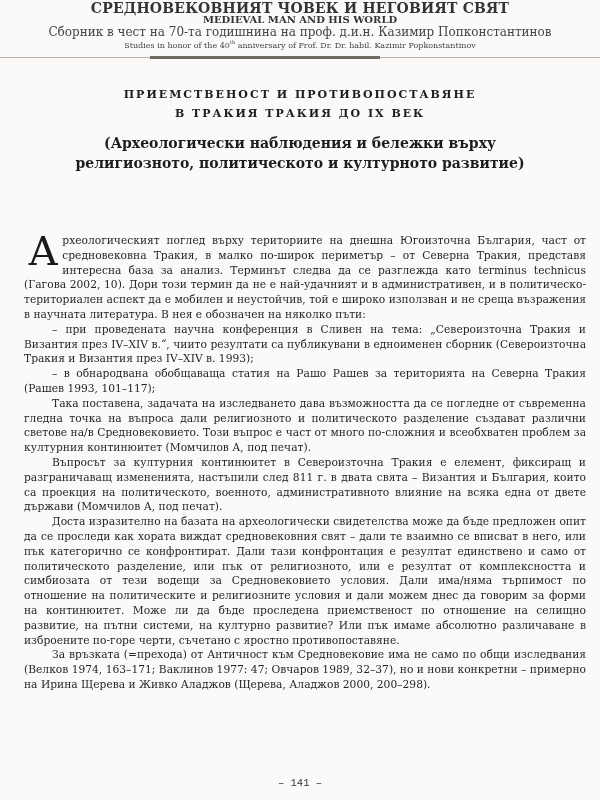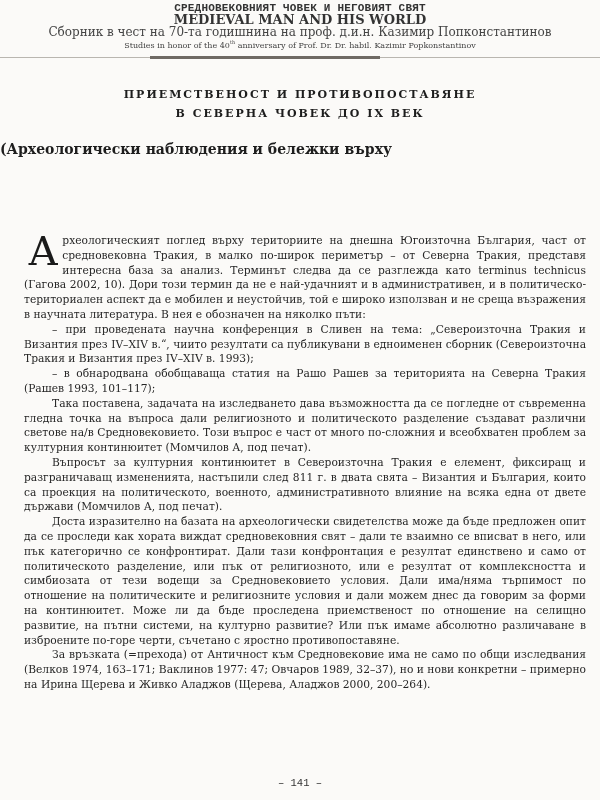--- a/index.html
+++ b/index.html
@@ -4,30 +4,30 @@
 <style>
   html, body { margin: 0; padding: 0; }
   body {
     width: 600px; height: 800px; overflow: hidden;
     background: #fbfaf8;
     font-family: "DejaVu Serif", "Liberation Serif", serif;
     color: #222;
   }
   .page { position: relative; width: 600px; height: 800px; }
   .running-head { text-align: center; padding-top: 3px; }
-  .rh1 { font-size: 11px; font-weight: bold; letter-spacing: 0.2px; color: #333; line-height: 11px; font-family: Liberation Mono, monospace; }
-  .rh2 { font-size: 13px; font-weight: bold; color: #333; line-height: 11px; }
+  .rh1 { font-size: 14px; font-weight: bold; letter-spacing: 0.2px; color: #333; line-height: 11px; }
+  .rh2 { font-size: 10px; font-weight: bold; color: #333; line-height: 11px; }
   .rh3 { font-size: 12px; color: #444; line-height: 10px; margin-top: 2px; }
   .rh4 { font-size: 8px; color: #444; line-height: 10px; }
   .rh4 sup { font-size: 5px; }
   .rule { position: relative; height: 6px; margin: 4px 0 0 0; }
   .rule .thin { position: absolute; left: 0; right: 0; top: 2px; height: 1px; background: #b9b6b0; }
   .rule .thick { position: absolute; left: 150px; width: 230px; top: 1px; height: 3px; background: #6f6a64; }
   .title { text-align: center; margin-top: 24px; font-size: 11px; font-weight: bold; letter-spacing: 2px; line-height: 19px; color: #1d1d1d; }
-  .subtitle { text-align: left; margin-top: 16px; font-size: 14px; font-weight: bold; line-height: 20px; color: #1d1d1d; }
+  .subtitle { text-align: center; margin-top: 10px; font-size: 14px; font-weight: bold; line-height: 20px; color: #1d1d1d; }
   .author { text-align: center; margin-top: 12px; font-size: 14px; font-style: italic; color: #333; }
   .body { position: absolute; left: 24px; top: 234px; width: 562px; font-size: 10.7px; line-height: 14.8px; text-align: justify; color: #262626; }
   .body p { margin: 0; text-indent: 28px; }
   .body p.first { text-indent: 0; }
   .dropcap { float: left; font-size: 40px; line-height: 30px; margin: 2px 4px 0 4px; color: #1a1a1a; }
   .folio { position: absolute; left: 0; right: 0; top: 777px; text-align: center; font-size: 10.5px; color: #333; font-family: Liberation Mono, monospace; }
 </style>
 </head>
 <body>
 
@@ -38,30 +38,31 @@
     <div class="rh3">Сборник в чест на 70-та годишнина на проф. д.и.н. Казимир Попконстантинов</div>
     <div class="rh4"><span>Studies in honor of the 40</span><sup>th</sup><span> anniversary of Prof. Dr. Dr. habil. Kazimir Popkonstantinov</span></div>
   </div>
   <div class="rule">
     <div class="thin"></div>
     <div class="thick"></div>
   </div>
 
   <div class="title">
     <div>ПРИЕМСТВЕНОСТ И ПРОТИВОПОСТАВЯНЕ</div>
-    <div>В СЕВЕРНА ЧОВЕК ДО IX ВЕК</div>
+    <div>В ТРАКИЯ ТРАКИЯ ДО IX ВЕК</div>
   </div>
   <div class="subtitle">
     <div>(Археологически наблюдения и бележки върху</div>
+    <div>религиозното, политическото и културното развитие)</div>
   </div>
 
   <div class="body">
     <p class="first"><span class="dropcap">А</span><span>рхеологическият поглед върху териториите на днешна Югоизточна България, част от средновековна Тракия, в малко по-широк периметър – от Северна Тракия, представя интересна база за анализ. Терминът следва да се разглежда като terminus technicus (Гагова 2002, 10). Дори този термин да не е най-удачният и в административен, и в политическо-териториален аспект да е мобилен и неустойчив, той е широко използван и не среща възражения в научната литература. В нея е обозначен на няколко пъти:</span></p>
     <p>– при проведената научна конференция в Сливен на тема: „Североизточна Тракия и Византия през IV–XIV в.“, чиито резултати са публикувани в едноименен сборник (Североизточна Тракия и Византия през IV–XIV в. 1993);</p>
     <p>– в обнародвана обобщаваща статия на Рашо Рашев за територията на Северна Тракия (Рашев 1993, 101–117);</p>
     <p>Така поставена, задачата на изследването дава възможността да се погледне от съвременна гледна точка на въпроса дали религиозното и политическото разделение създават различни светове на/в Средновековието. Този въпрос е част от много по-сложния и всеобхватен проблем за културния континюитет (Момчилов А, под печат).</p>
     <p>Въпросът за културния континюитет в Североизточна Тракия е елемент, фиксиращ и разграничаващ измененията, настъпили след 811 г. в двата свята – Византия и България, които са проекция на политическото, военното, административното влияние на всяка една от двете държави (Момчилов А, под печат).</p>
     <p>Доста изразително на базата на археологически свидетелства може да бъде предложен опит да се проследи как хората виждат средновековния свят – дали те взаимно се вписват в него, или пък категорично се конфронтират. Дали тази конфронтация е резултат единствено и само от политическото разделение, или пък от религиозното, или е резултат от комплексността и симбиозата от тези водещи за Средновековието условия. Дали има/няма търпимост по отношение на политическите и религиозните условия и дали можем днес да говорим за форми на континюитет. Може ли да бъде проследена приемственост по отношение на селищно развитие, на пътни системи, на културно развитие? Или пък имаме абсолютно различаване в изброените по-горе черти, съчетано с яростно противопоставяне.</p>
-    <p>За връзката (=прехода) от Античност към Средновековие има не само по общи изследвания (Велков 1974, 163–171; Ваклинов 1977: 47; Овчаров 1989, 32–37), но и нови конкретни – примерно на Ирина Щерева и Живко Аладжов (Щерева, Аладжов 2000, 200–264).</p>
+    <p>За връзката (=прехода) от Античност към Средновековие има не само по общи изследвания (Велков 1974, 163–171; Ваклинов 1977: 47; Овчаров 1989, 32–37), но и нови конкретни – примерно на Ирина Щерева и Живко Аладжов (Щерева, Аладжов 2000, 200–298).</p>
   </div>
 
   <div class="folio">– 141 –</div>
 </div>
 
 </body></html>

